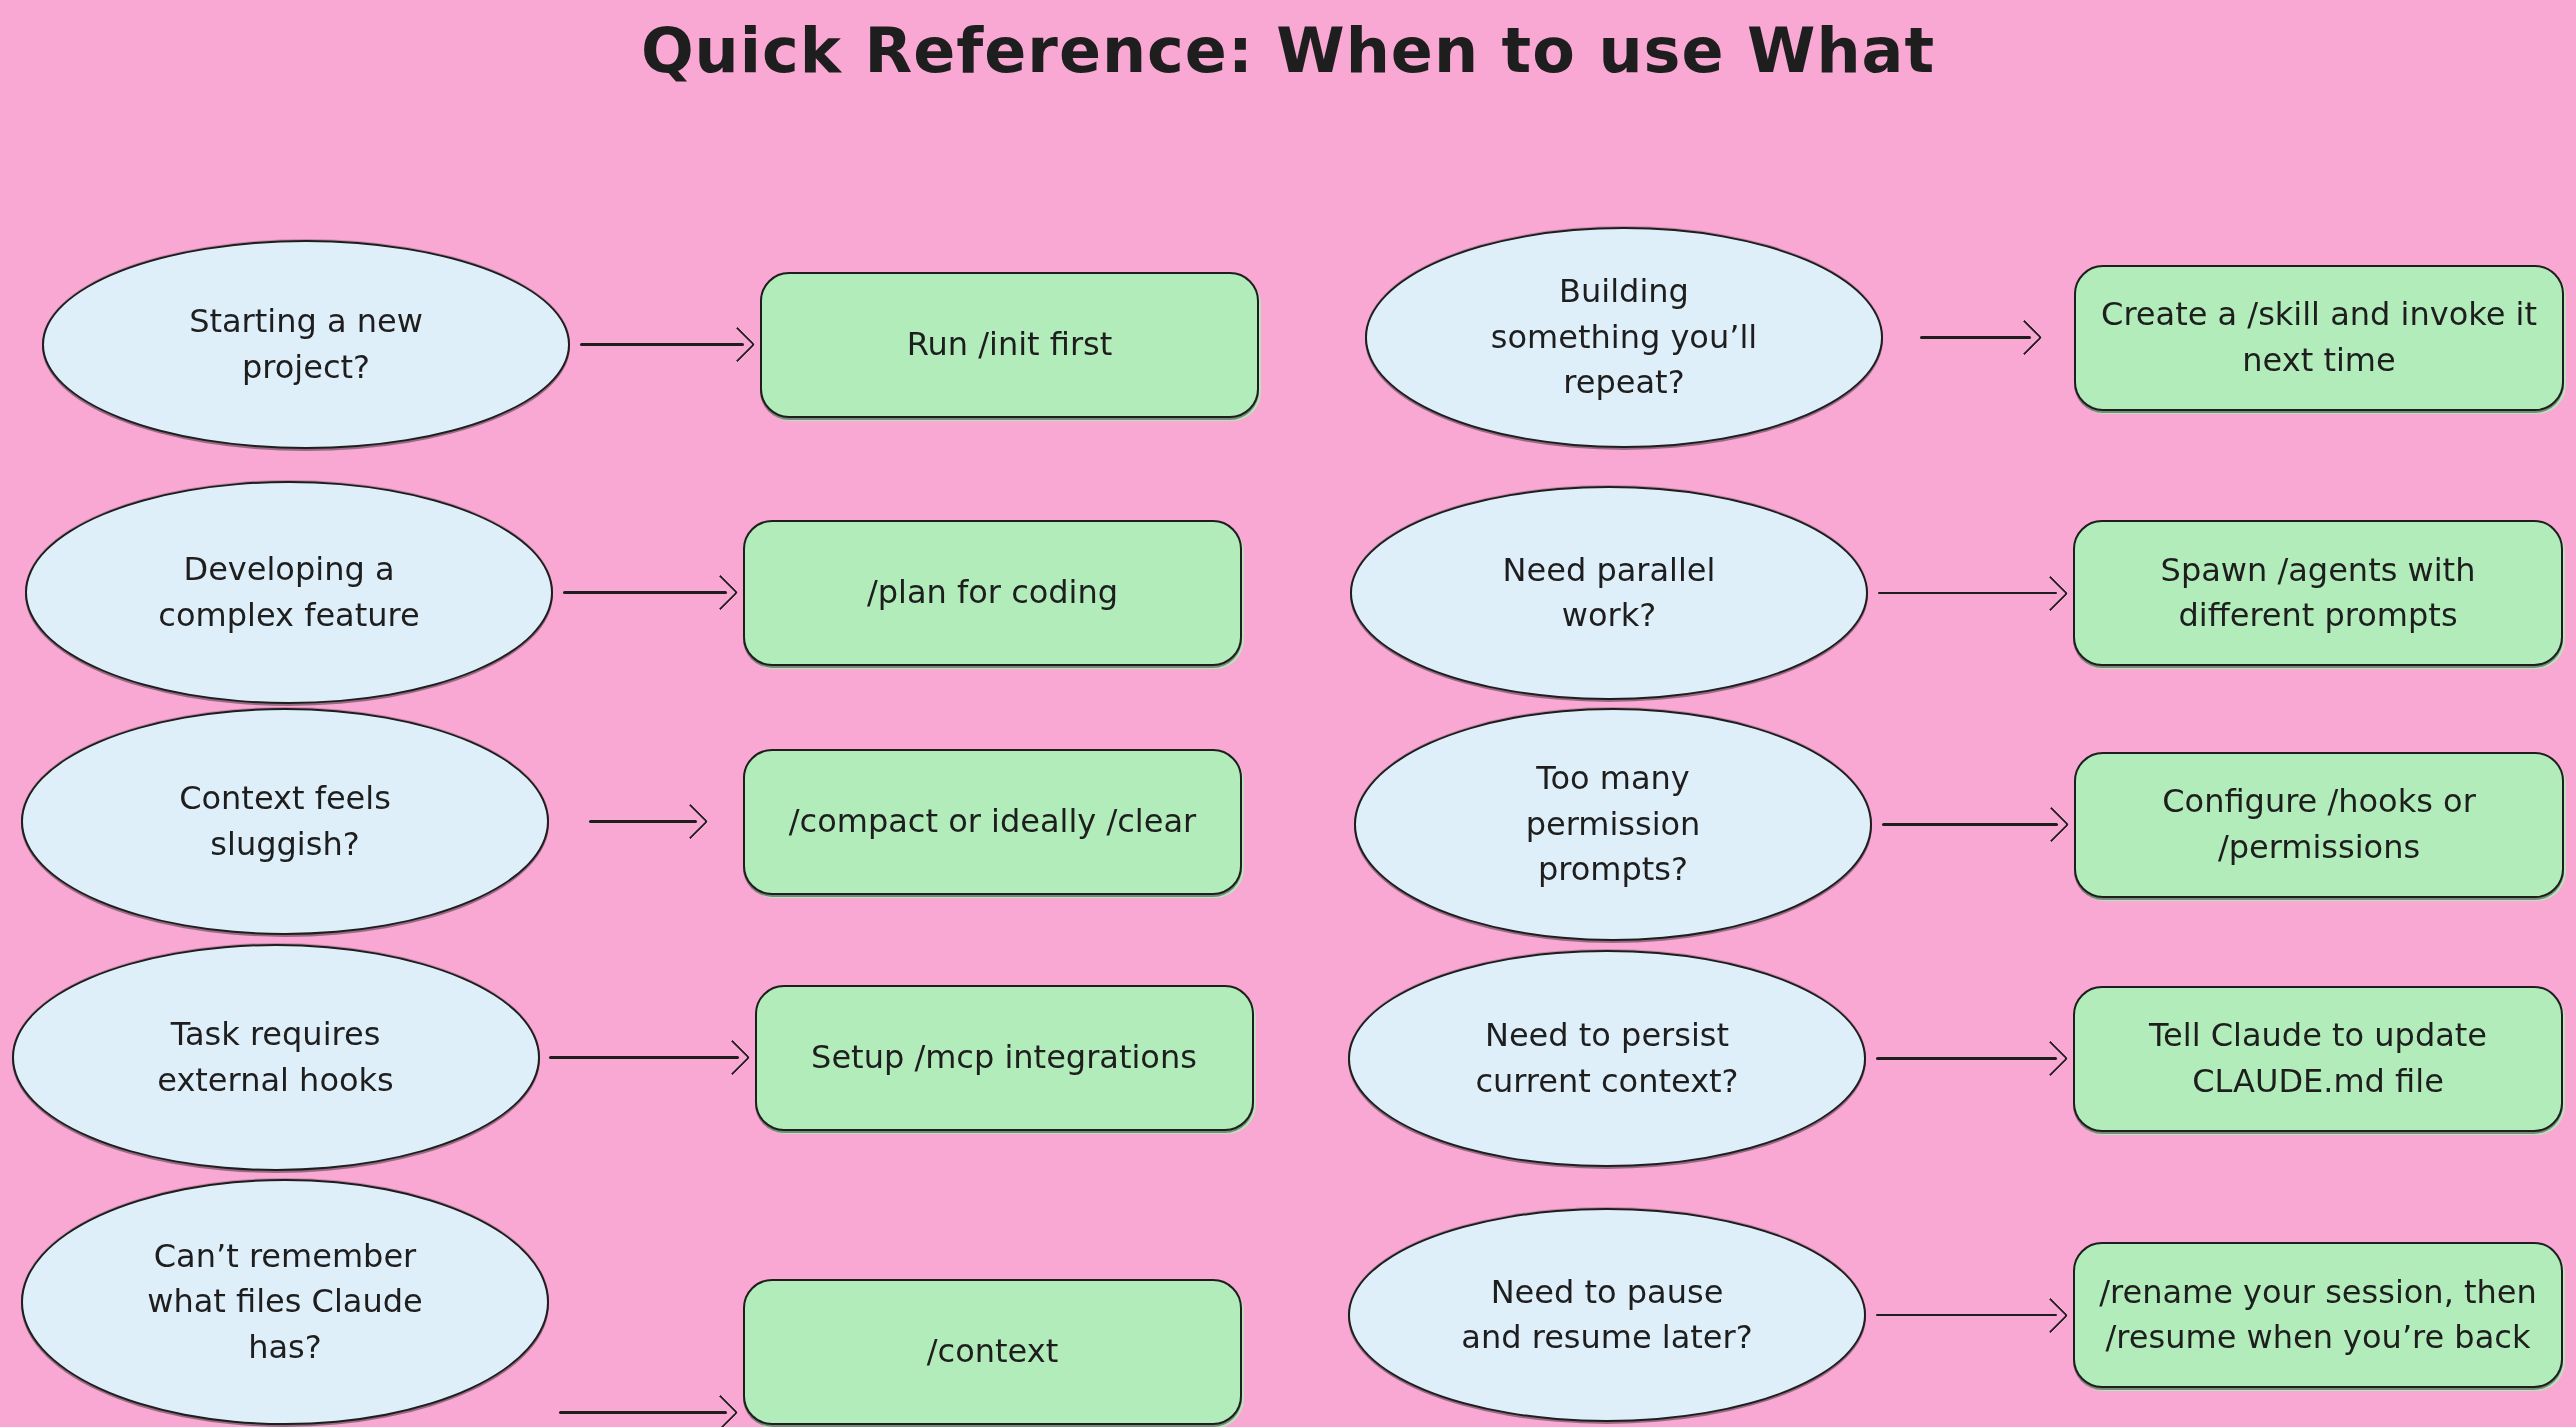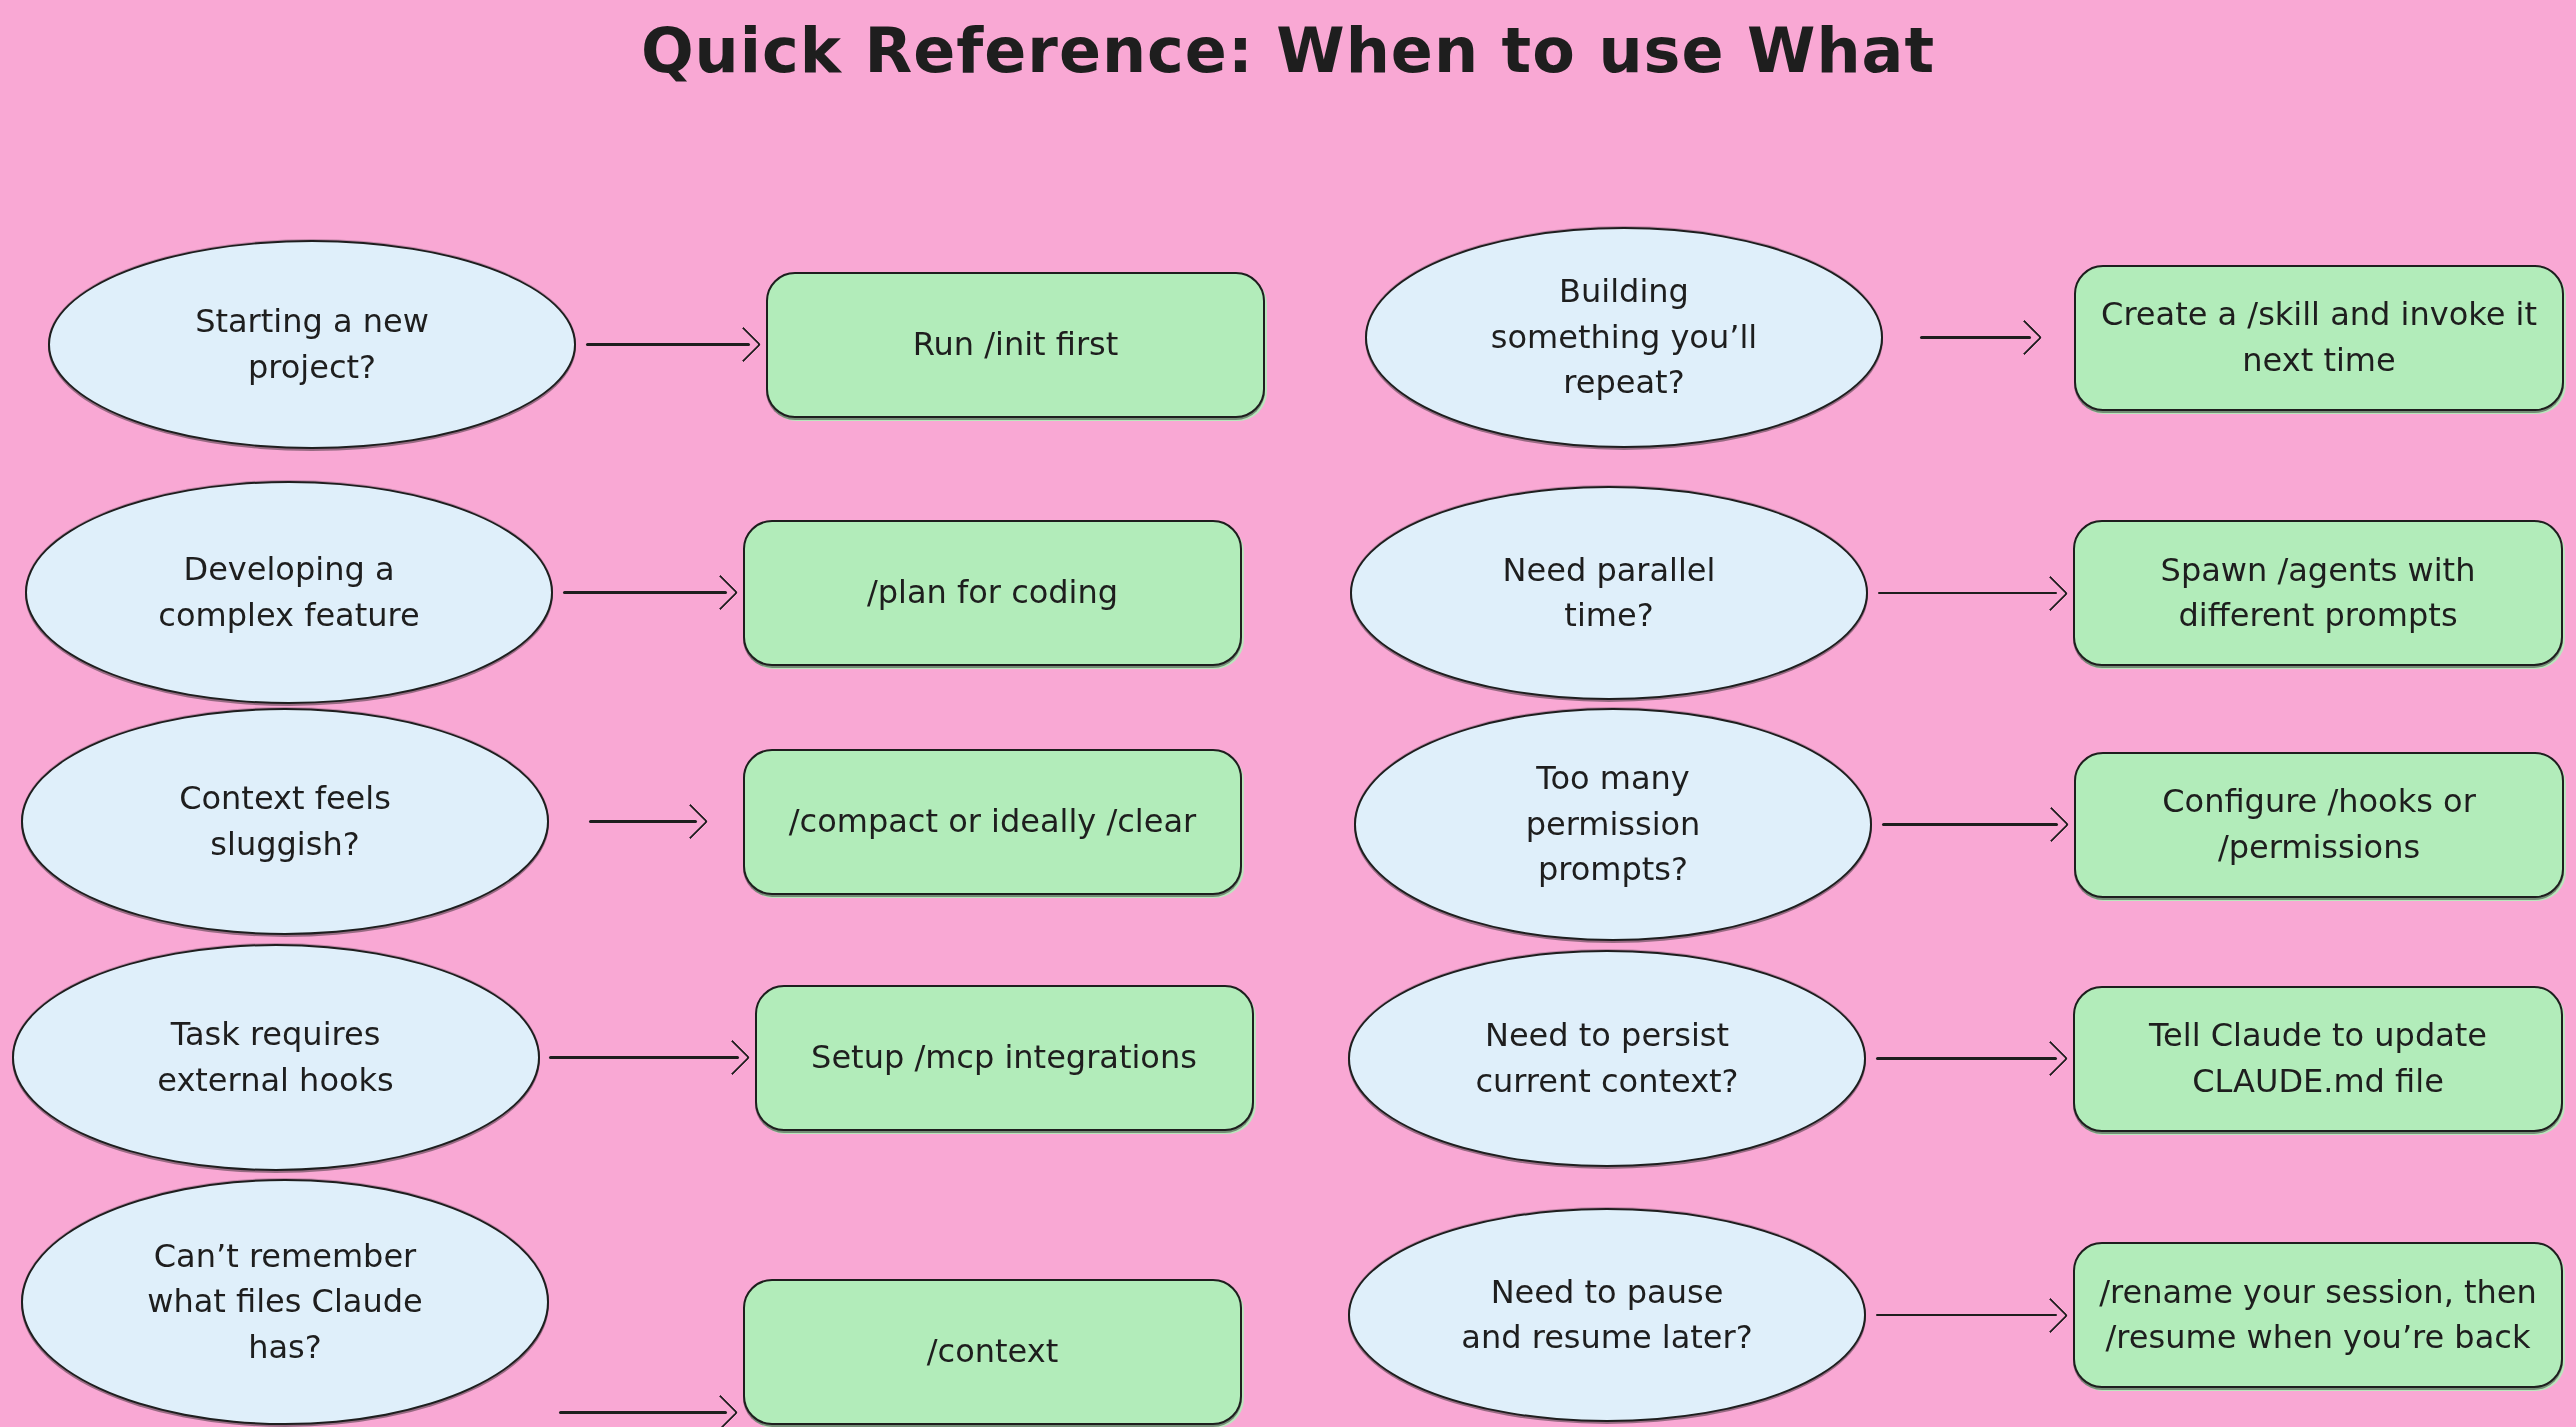--- a/index.html
+++ b/index.html
@@ -34,21 +34,21 @@
     border-top:2.9px solid #1e1e1e; border-right:2.9px solid #1e1e1e;
     transform:rotate(45deg); border-top-right-radius:2.9px;
   }
   
   .e-l { width:524px; height:100%; }
   .e-r { width:514px; height:100%; }
   
   .b-l { width:495px; }
   .b-r { width:486px; }
   
-  #l0 { left:48px;  top:242px;  width:1217px; height:205px; }
+  #l0 { left:42px;  top:242px;  width:1217px; height:205px; }
   #l1 { left:25px;  top:483px;  width:1217px; height:219px; }
   #l2 { left:21px;  top:710px;  width:1221px; height:223px;gap:30px; }
   #l3 { left:11.5px;  top:946px;  width:1242px; height:223px; }
   #l4 { left:21px;  top:1183px; width:1221px; height:242px;align-items:flex-end; }
   
   #r0 { left:1365px; top:229px;  width:1199px; height:217px;gap:27px; }
   #r1 { left:1350px; top:488px;  width:1213px; height:210px; }
   #r2 { left:1354px; top:710px;  width:1210px; height:229px; }
   #r3 { left:1348px; top:952px;  width:1215px; height:213px; }
   #r4 { left:1348px; top:1210px; width:1215px; height:210px; }
@@ -132,21 +132,21 @@
         <div class="shaft"></div>
         <div class="head"></div>
       </div>
     <div class="box b-r">
       <span class="txt">Create a /skill and invoke it next time</span>
     </div>
   </div>
 
   <div class="row" id="r1">
     <div class="ellipse e-r">
-      <span class="txt">Need parallel time?</span>
+      <span class="txt">Need parallel work?</span>
     </div>
     <div class="arrow">
         <div class="shaft"></div>
         <div class="head"></div>
       </div>
     <div class="box b-r">
       <span class="txt">Spawn /agents with different prompts</span>
     </div>
   </div>
 

